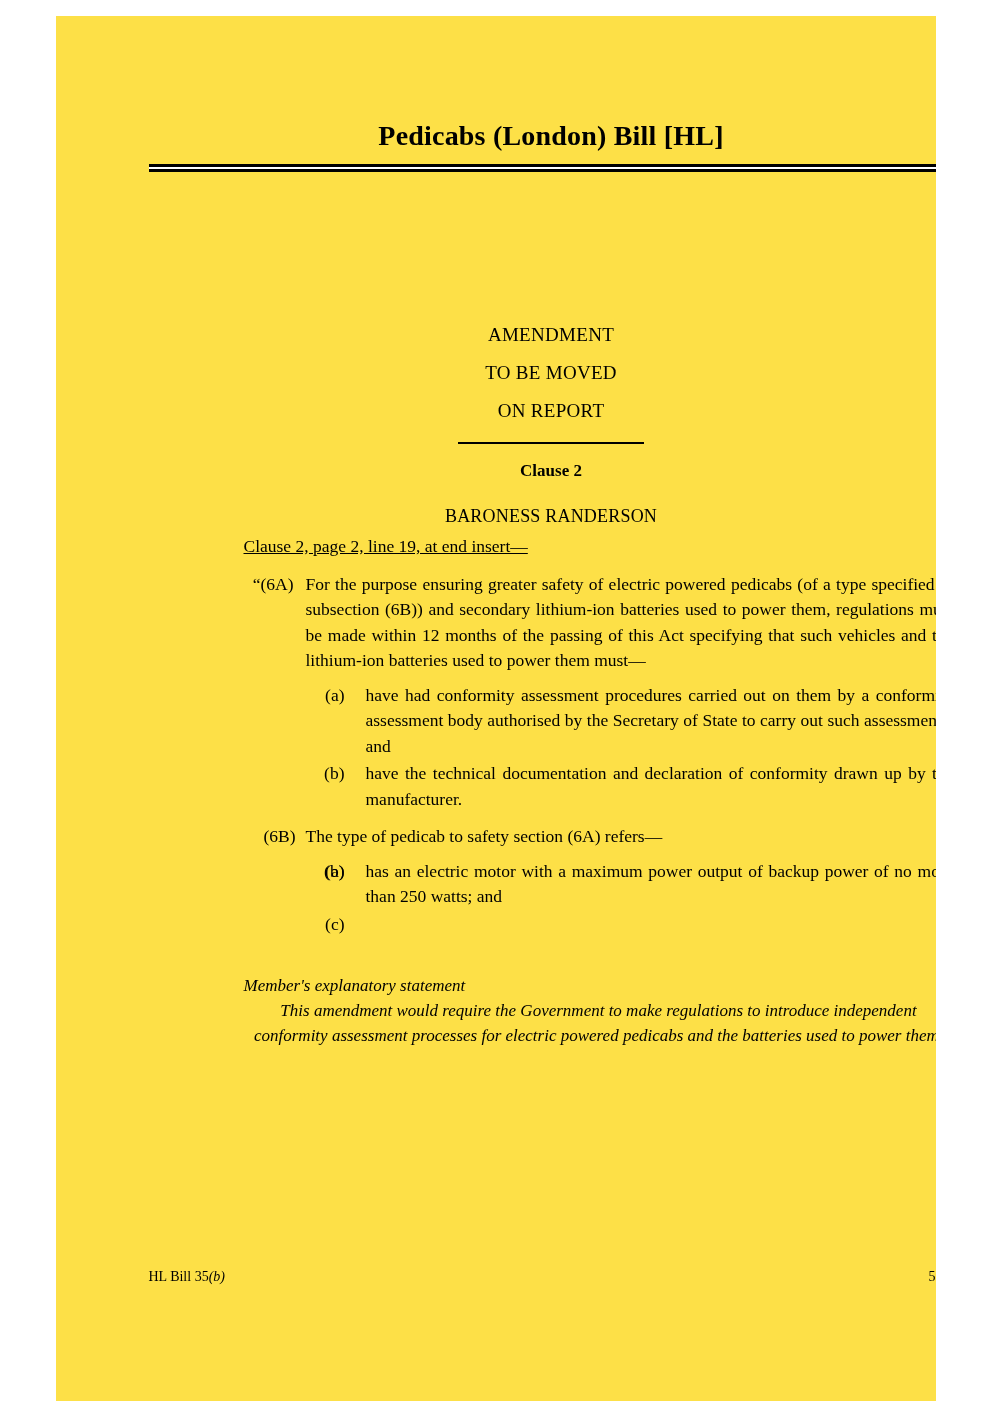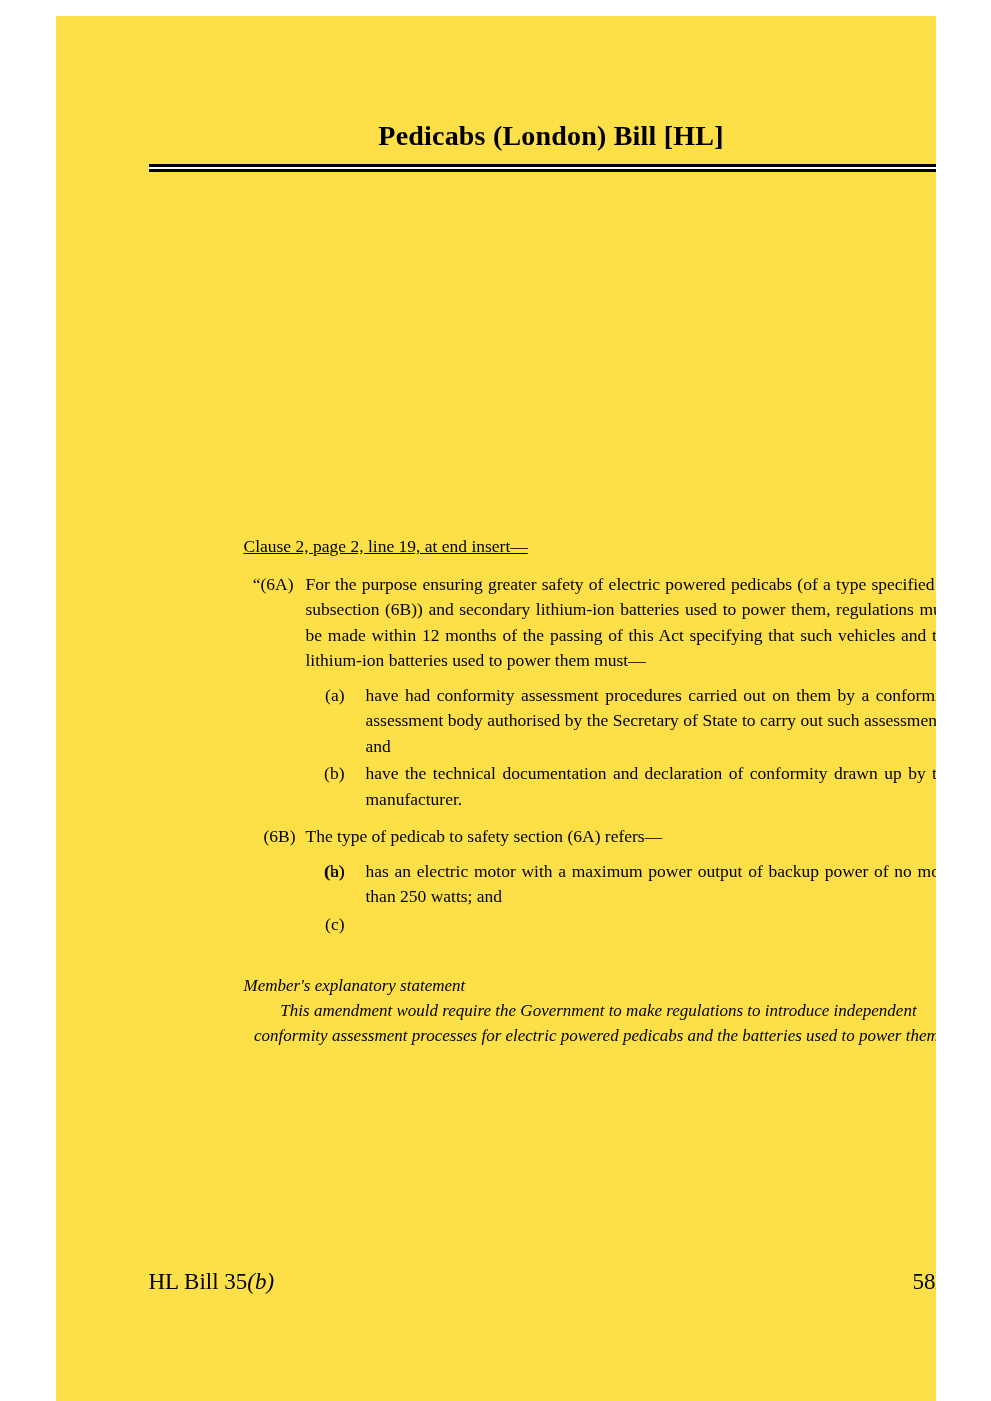--- a/index.html
+++ b/index.html
@@ -168,40 +168,48 @@
 
   
   .footer {
     position: absolute;
     left: 93px;
     top: 1253px;
     width: 805px;
     display: flex;
     justify-content: space-between;
     align-items: baseline;
-    font-size: 23px;
+    font-size: 14px;
   }
   .footer .bill-no em {
     font-style: italic;
   }
 </style>
 </head>
 <body>
 
 <div class="page">
 
   <div class="title-block">
     <h1 class="doc-title">Pedicabs (London) Bill [HL]</h1>
     <div class="title-rules">
       <div class="rule-thick"></div>
       <div class="rule-gap"></div>
       <div class="rule-thick"></div>
     </div>
   </div>
 
+  <div class="heading-block">
+    <div class="heading-line">AMENDMENT</div>
+    <div class="heading-line">TO BE MOVED</div>
+    <div class="heading-line">ON REPORT</div>
+    <div class="heading-sep"></div>
+    <div class="clause-heading">Clause 2</div>
+    <div class="member-name">BARONESS RANDERSON</div>
+  </div>
 
   <div class="body-block">
 
     <div class="insert-line">Clause 2, page 2, line 19, at end insert—</div>
 
     <div class="para-l1">
       <span class="marker with-quote">“(6A)</span>
       <span class="body-text">For the purpose ensuring greater safety of electric powered pedicabs (of a type specified in subsection (6B)) and secondary lithium-ion batteries used to power them, regulations must be made within 12 months of the passing of this Act specifying that such vehicles and the lithium-ion batteries used to power them must—</span>
     </div>
 

